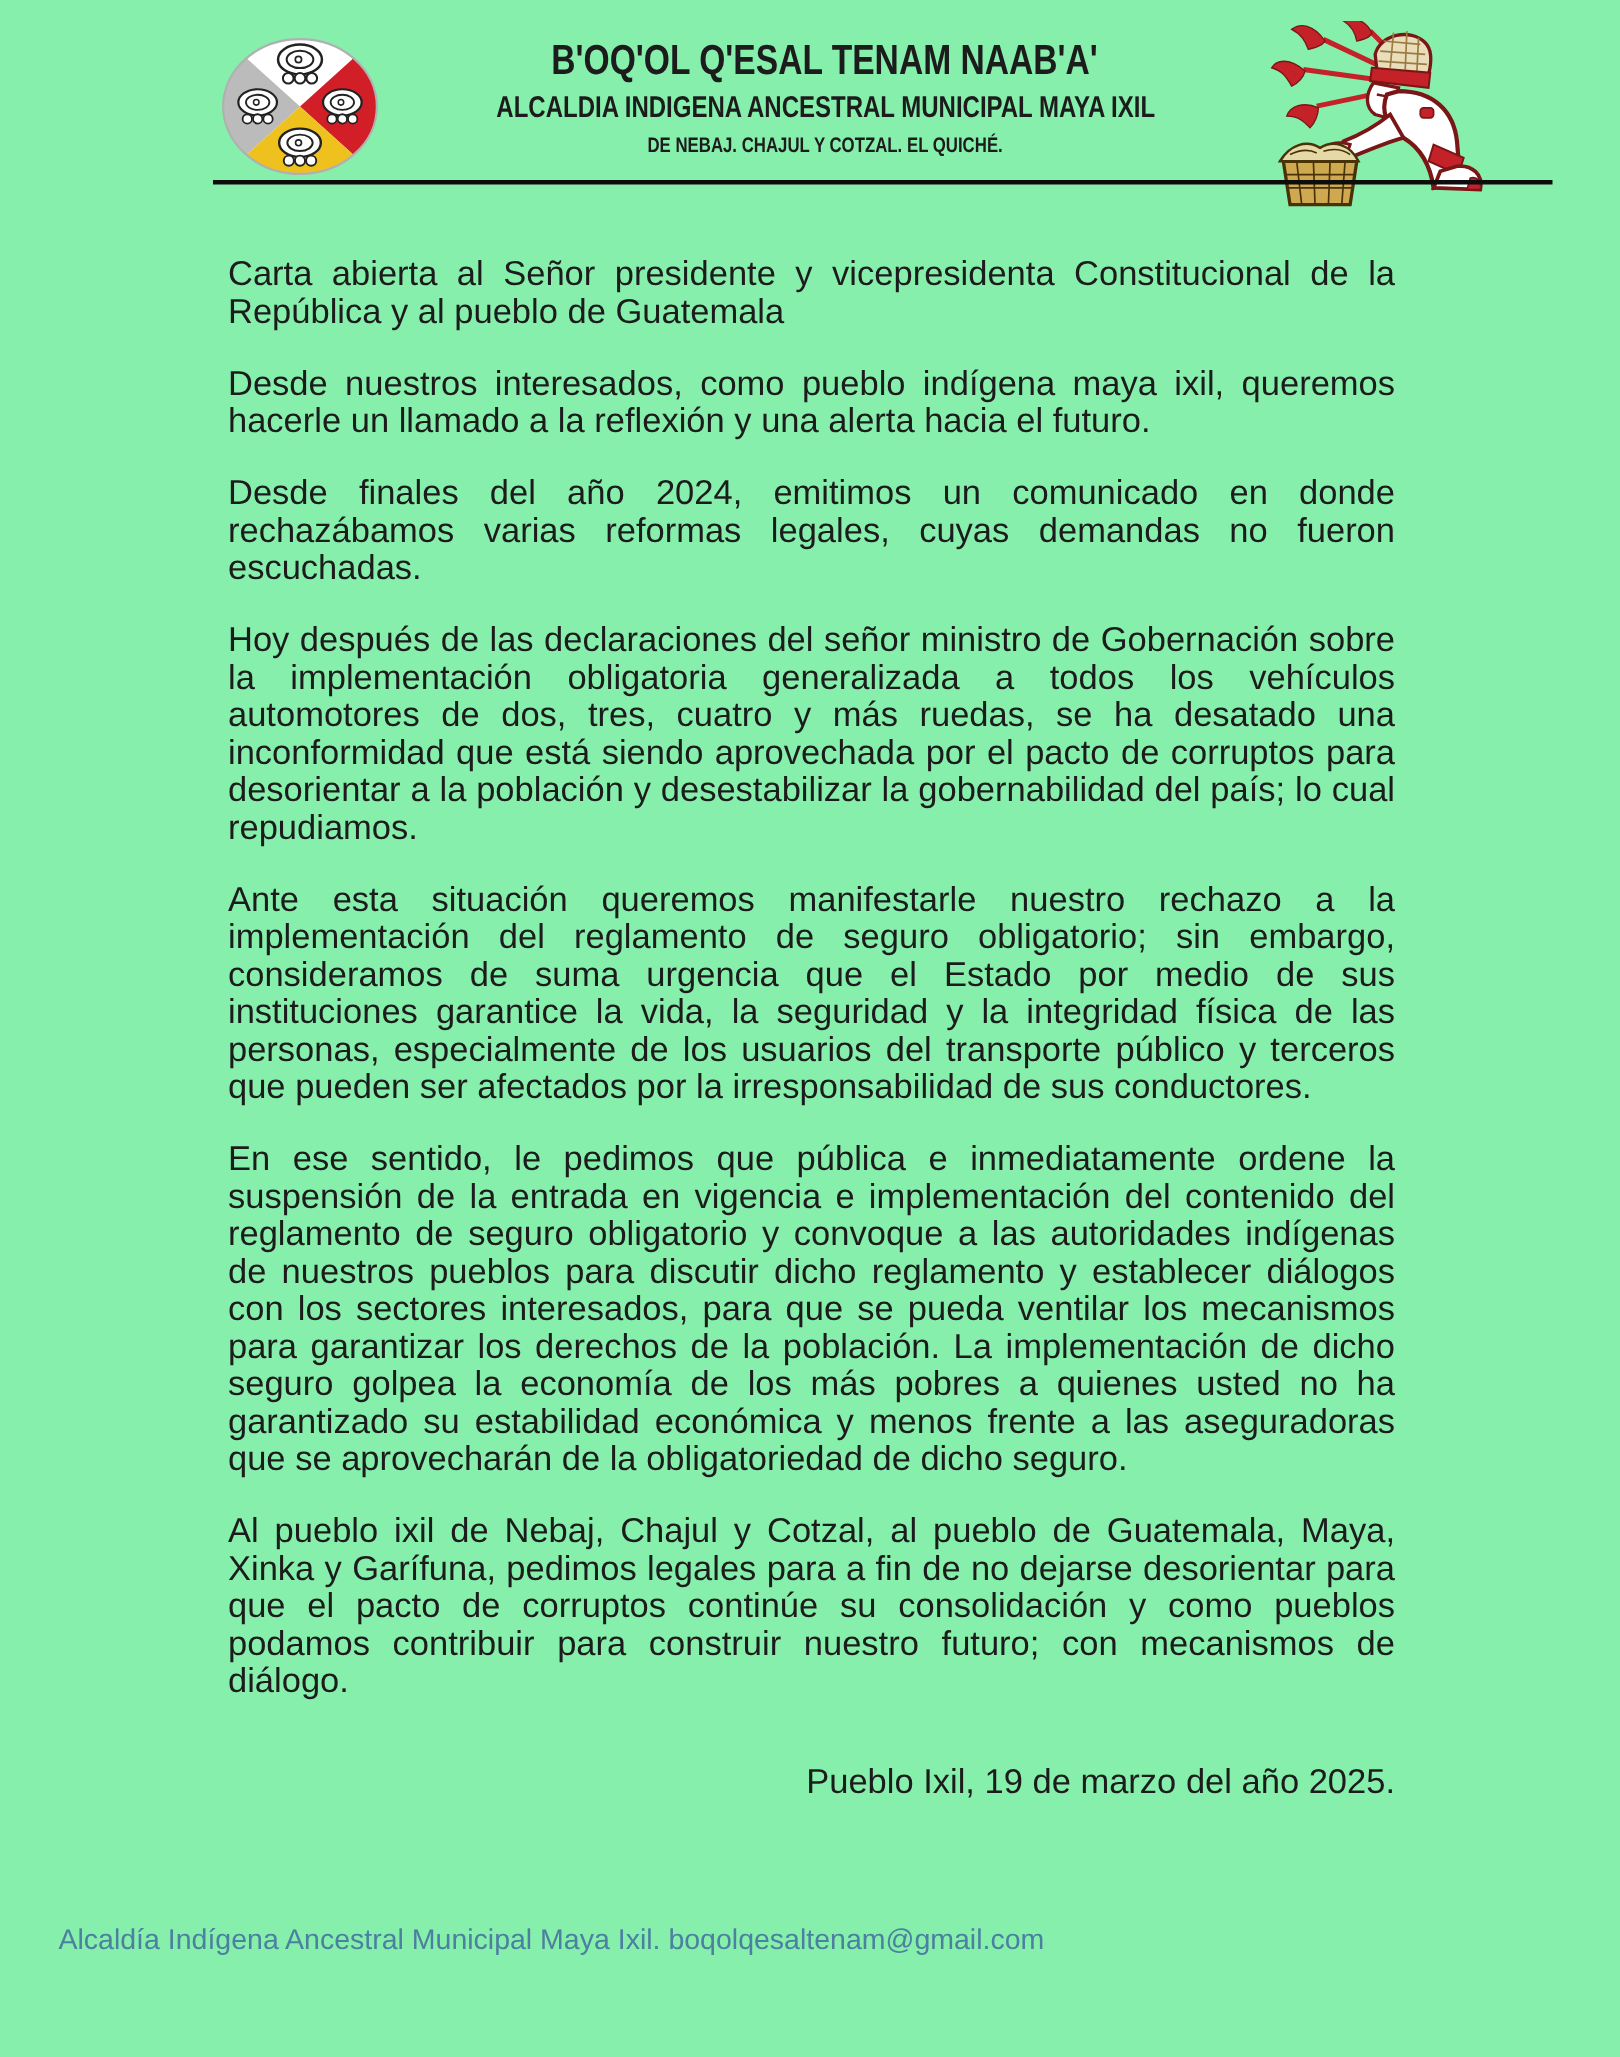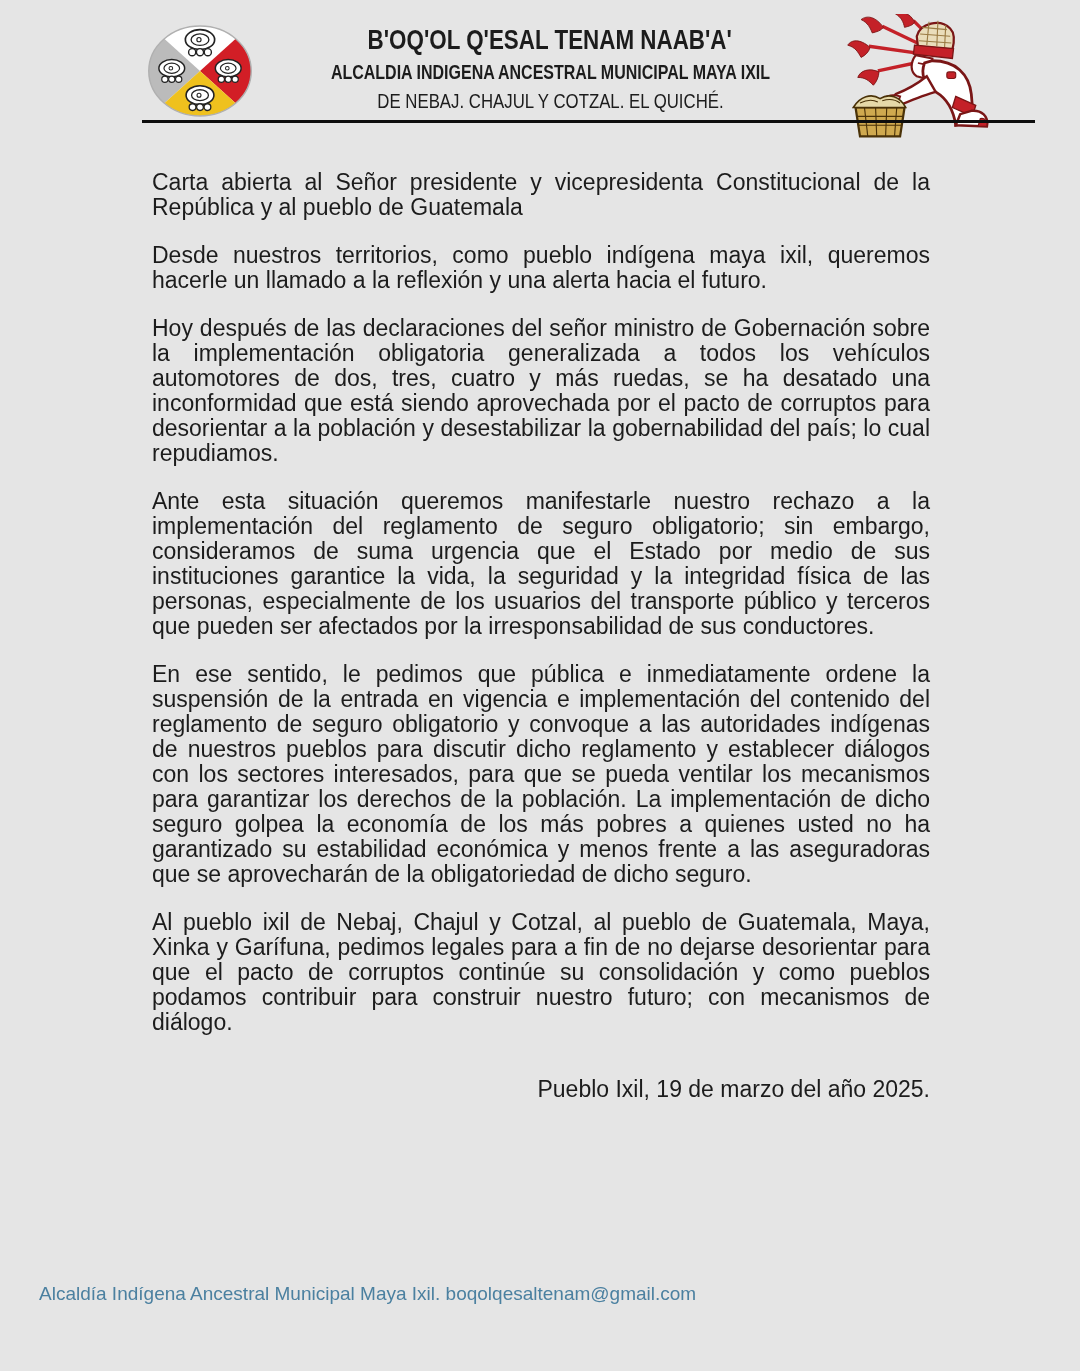--- a/index.html
+++ b/index.html
@@ -1,36 +1,36 @@
 <!DOCTYPE html>
 <html><head>
 <meta charset="utf-8">
 <style>
   html,body{margin:0;padding:0;background:#ffffff;}
   .page{
     position:relative;
     width:1080px;height:1371px;
-    background:#e5e5e5;
+    background:#86efac;
     font-family:"Liberation Sans", sans-serif;
     color:#1c1c1c;
     overflow:hidden;
   }
   
   .header{position:absolute;left:0;top:0;width:1080px;height:150px;}
   .left-logo{position:absolute;left:147px;top:25px;width:106px;height:92px;}
   .right-logo{position:absolute;left:845px;top:14px;width:148px;height:128px;}
   .header-titles{
     position:absolute;left:262px;top:24px;width:576px;
     text-align:center;white-space:nowrap;
   }
   .ht-line{display:block;line-height:1.12;}
   .ht-line > span{display:inline-block;transform:scaleX(0.80);transform-origin:center;}
   .ht1{font-size:28px;font-weight:700;letter-spacing:0px;margin-bottom:6px;}
   .ht2{font-size:20px;font-weight:700;margin-bottom:5px;}
-  .ht3{font-size:21px;font-weight:400;}
+  .ht3{font-size:14px;font-weight:700;}
   .header-rule{
     position:absolute;left:142px;top:120px;width:893px;height:3px;
     background:#0d0d0d;
   }
   
   .letter{
     position:absolute;left:152px;top:170px;width:778px;
     font-size:23px;line-height:25px;
     text-align:justify;
   }
@@ -142,21 +142,22 @@
         <path d="M6,84 C12,74 22,71 30,76 C38,71 48,74 53,84 Z" fill="#e6d9a8" stroke="#4a3208" stroke-width="1.5"></path>
         <path d="M12,80 C18,77 24,77 28,79 M32,78 C38,76 44,77 48,80" stroke="#4a3208" stroke-width="1" fill="none"></path>
       </g>
     </svg>
 
     <div class="header-rule"></div>
   </div>
 
   <div class="letter">
     <p>Carta abierta al Señor presidente y vicepresidenta Constitucional de la República y al pueblo de Guatemala</p>
-    <p>Desde nuestros territorios, como pueblo indígena maya ixil, queremos hacerle un llamado a la reflexión y una alerta hacia el futuro.</p>
+    <p>Desde nuestros interesados, como pueblo indígena maya ixil, queremos hacerle un llamado a la reflexión y una alerta hacia el futuro.</p>
+    <p>Desde finales del año 2024, emitimos un comunicado en donde rechazábamos varias reformas legales, cuyas demandas no fueron escuchadas.</p>
     <p>Hoy después de las declaraciones del señor ministro de Gobernación sobre la implementación obligatoria generalizada a todos los vehículos automotores de dos, tres, cuatro y más ruedas, se ha desatado una inconformidad que está siendo aprovechada por el pacto de corruptos para desorientar a la población y desestabilizar la gobernabilidad del país; lo cual repudiamos.</p>
     <p>Ante esta situación queremos manifestarle nuestro rechazo a la implementación del reglamento de seguro obligatorio; sin embargo, consideramos de suma urgencia que el Estado por medio de sus instituciones garantice la vida, la seguridad y la integridad física de las personas, especialmente de los usuarios del transporte público y terceros que pueden ser afectados por la irresponsabilidad de sus conductores.</p>
     <p>En ese sentido, le pedimos que pública e inmediatamente ordene la suspensión de la entrada en vigencia e implementación del contenido del reglamento de seguro obligatorio y convoque a las autoridades indígenas de nuestros pueblos para discutir dicho reglamento y establecer diálogos con los sectores interesados, para que se pueda ventilar los mecanismos para garantizar los derechos de la población.  La implementación de dicho seguro golpea la economía de los más pobres a quienes usted no ha garantizado su estabilidad económica y menos frente a las aseguradoras que se aprovecharán de la obligatoriedad de dicho seguro.</p>
     <p>Al pueblo ixil de Nebaj, Chajul y Cotzal, al pueblo de Guatemala, Maya, Xinka y Garífuna, pedimos legales para a fin de no dejarse desorientar para que el pacto de corruptos continúe su consolidación y como pueblos podamos contribuir para construir nuestro futuro; con mecanismos de diálogo.</p>
     <div class="date-line">Pueblo Ixil, 19 de marzo del año 2025.</div>
   </div>
 
   <div class="footer">Alcaldía Indígena Ancestral Municipal Maya Ixil. boqolqesaltenam@gmail.com</div>
 
 </div>

